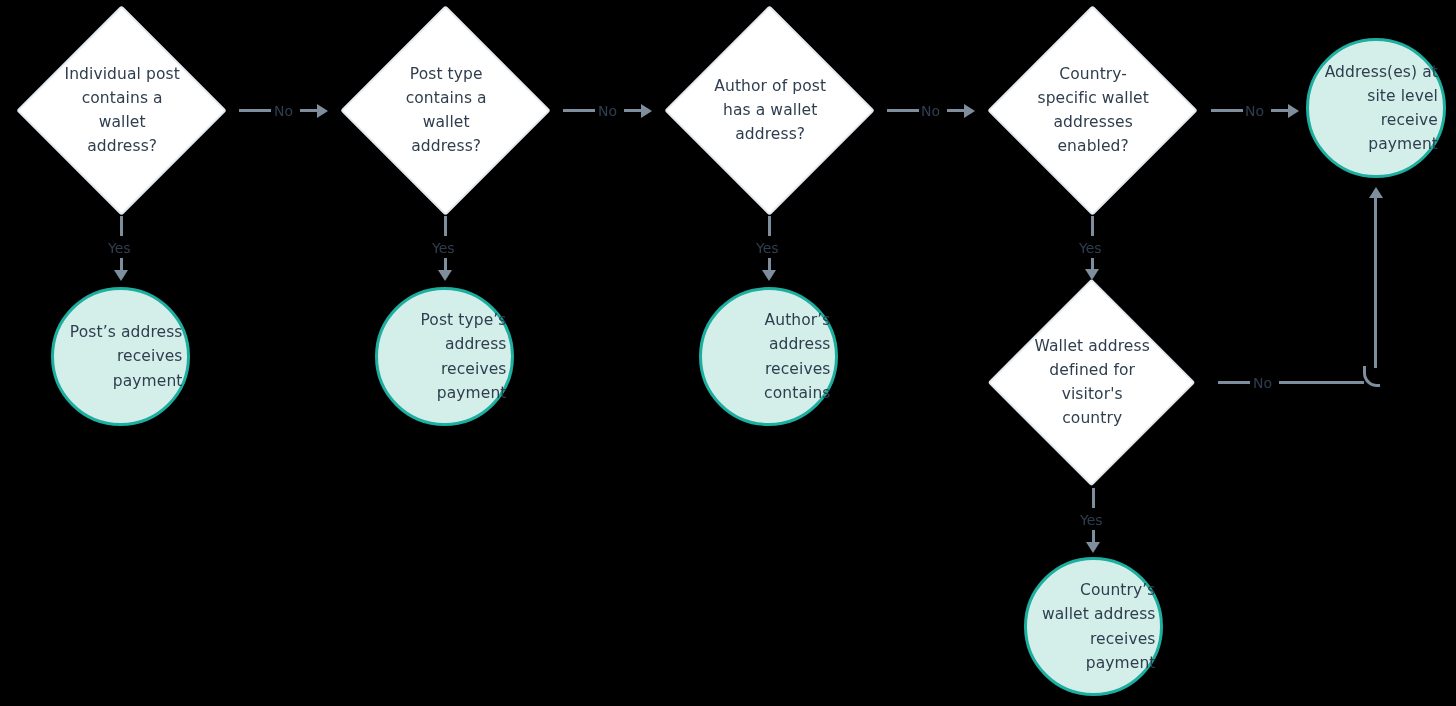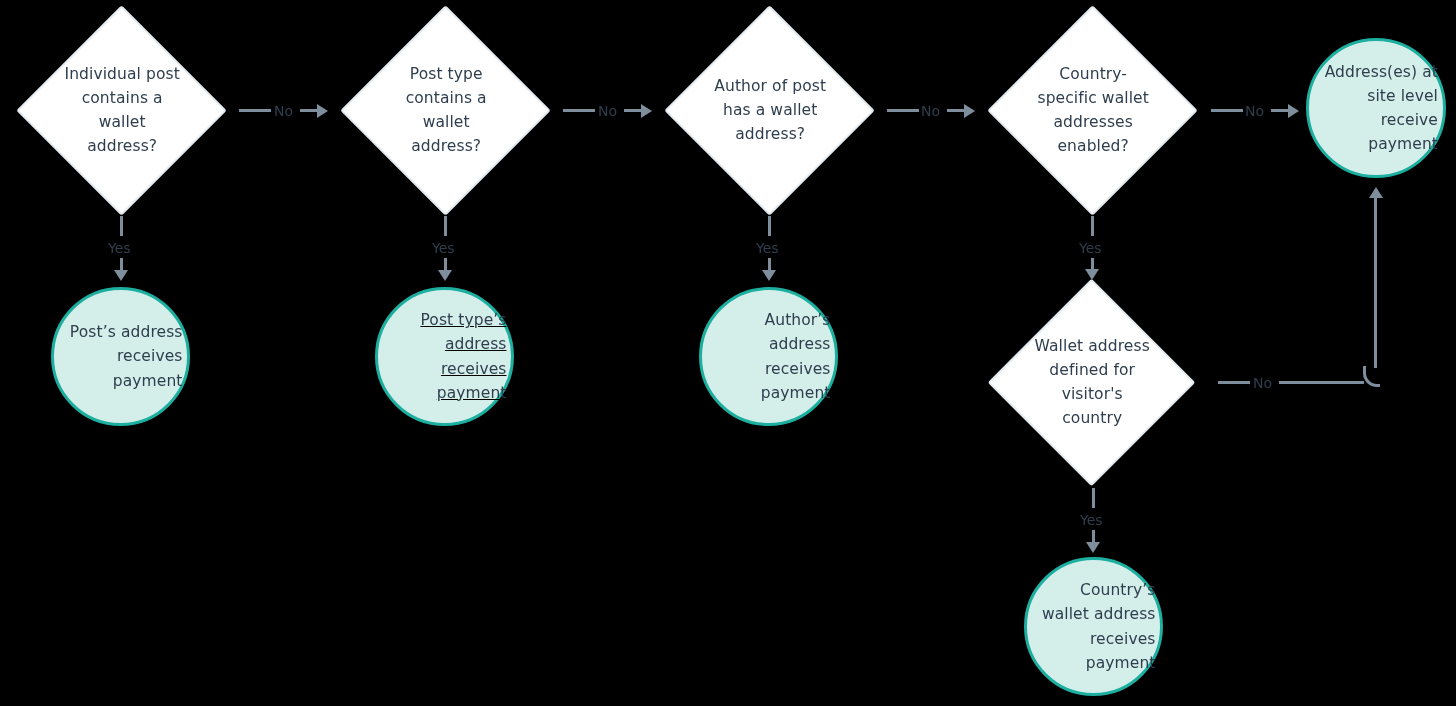--- a/index.html
+++ b/index.html
@@ -139,32 +139,32 @@
 receive
 payment</div>
   </div>
 
   <div class="node circle" style="left:51px; top:287px; width:139px; height:139px;">
     <div class="node-label">Post’s address
 receives
 payment</div>
   </div>
 
-  <div class="node circle" style="left:375px; top:287px; width:139px; height:139px;text-decoration:underline;">
+  <div class="node circle" style="left:375px; top:287px; width:139px; height:139px;">
     <div class="node-label">Post type’s
 address
 receives
 payment</div>
   </div>
 
   <div class="node circle" style="left:699px; top:287px; width:139px; height:139px;">
     <div class="node-label">Author’s
 address
 receives
-payment</div>
+contains</div>
   </div>
 
   <div class="node diamond" style="left:1018px; top:309px; width:147px; height:147px;">
     <div class="node-label">Wallet address
 defined for
 visitor's
 country</div>
   </div>
 
   <div class="node circle" style="left:1024px; top:557px; width:139px; height:139px;">

